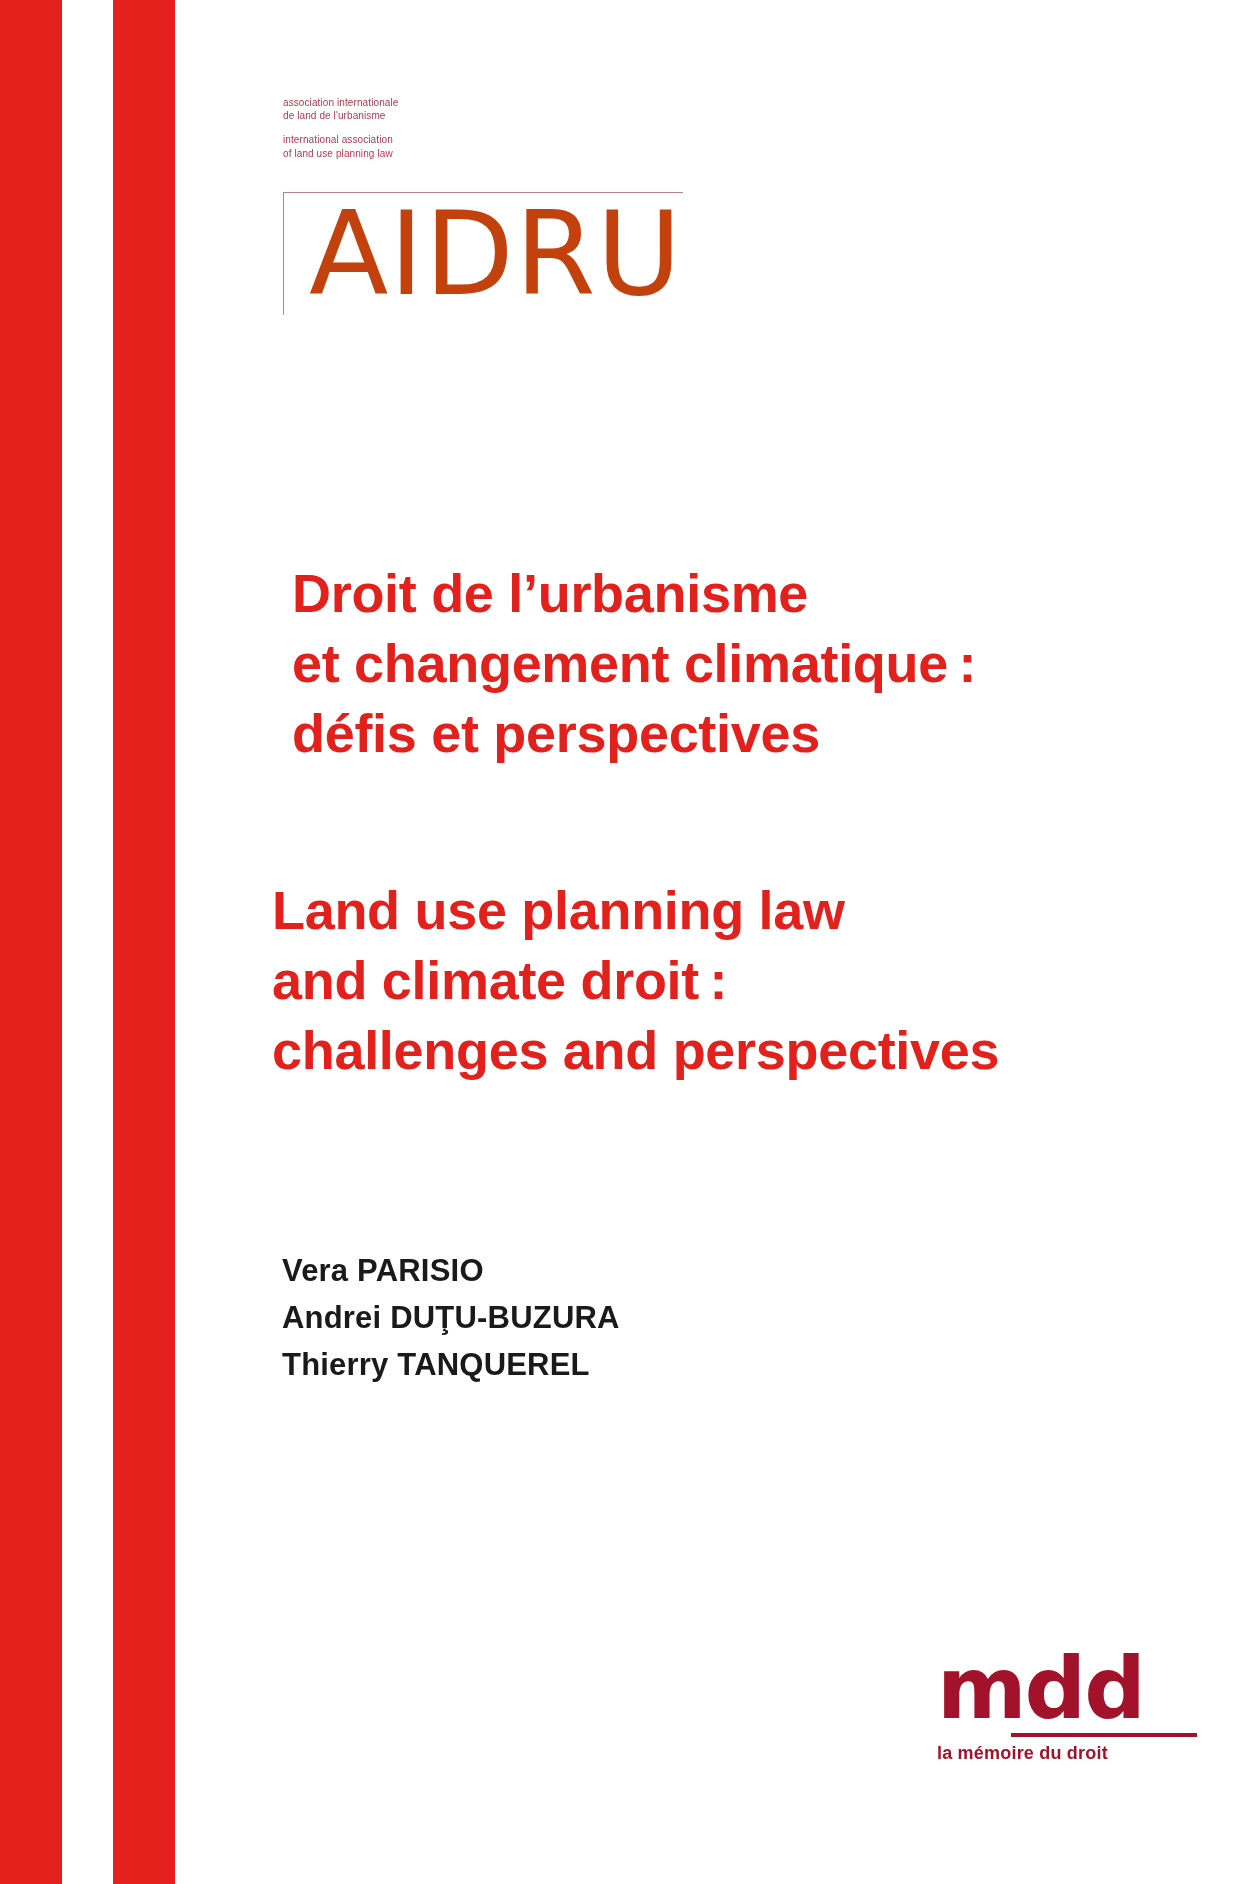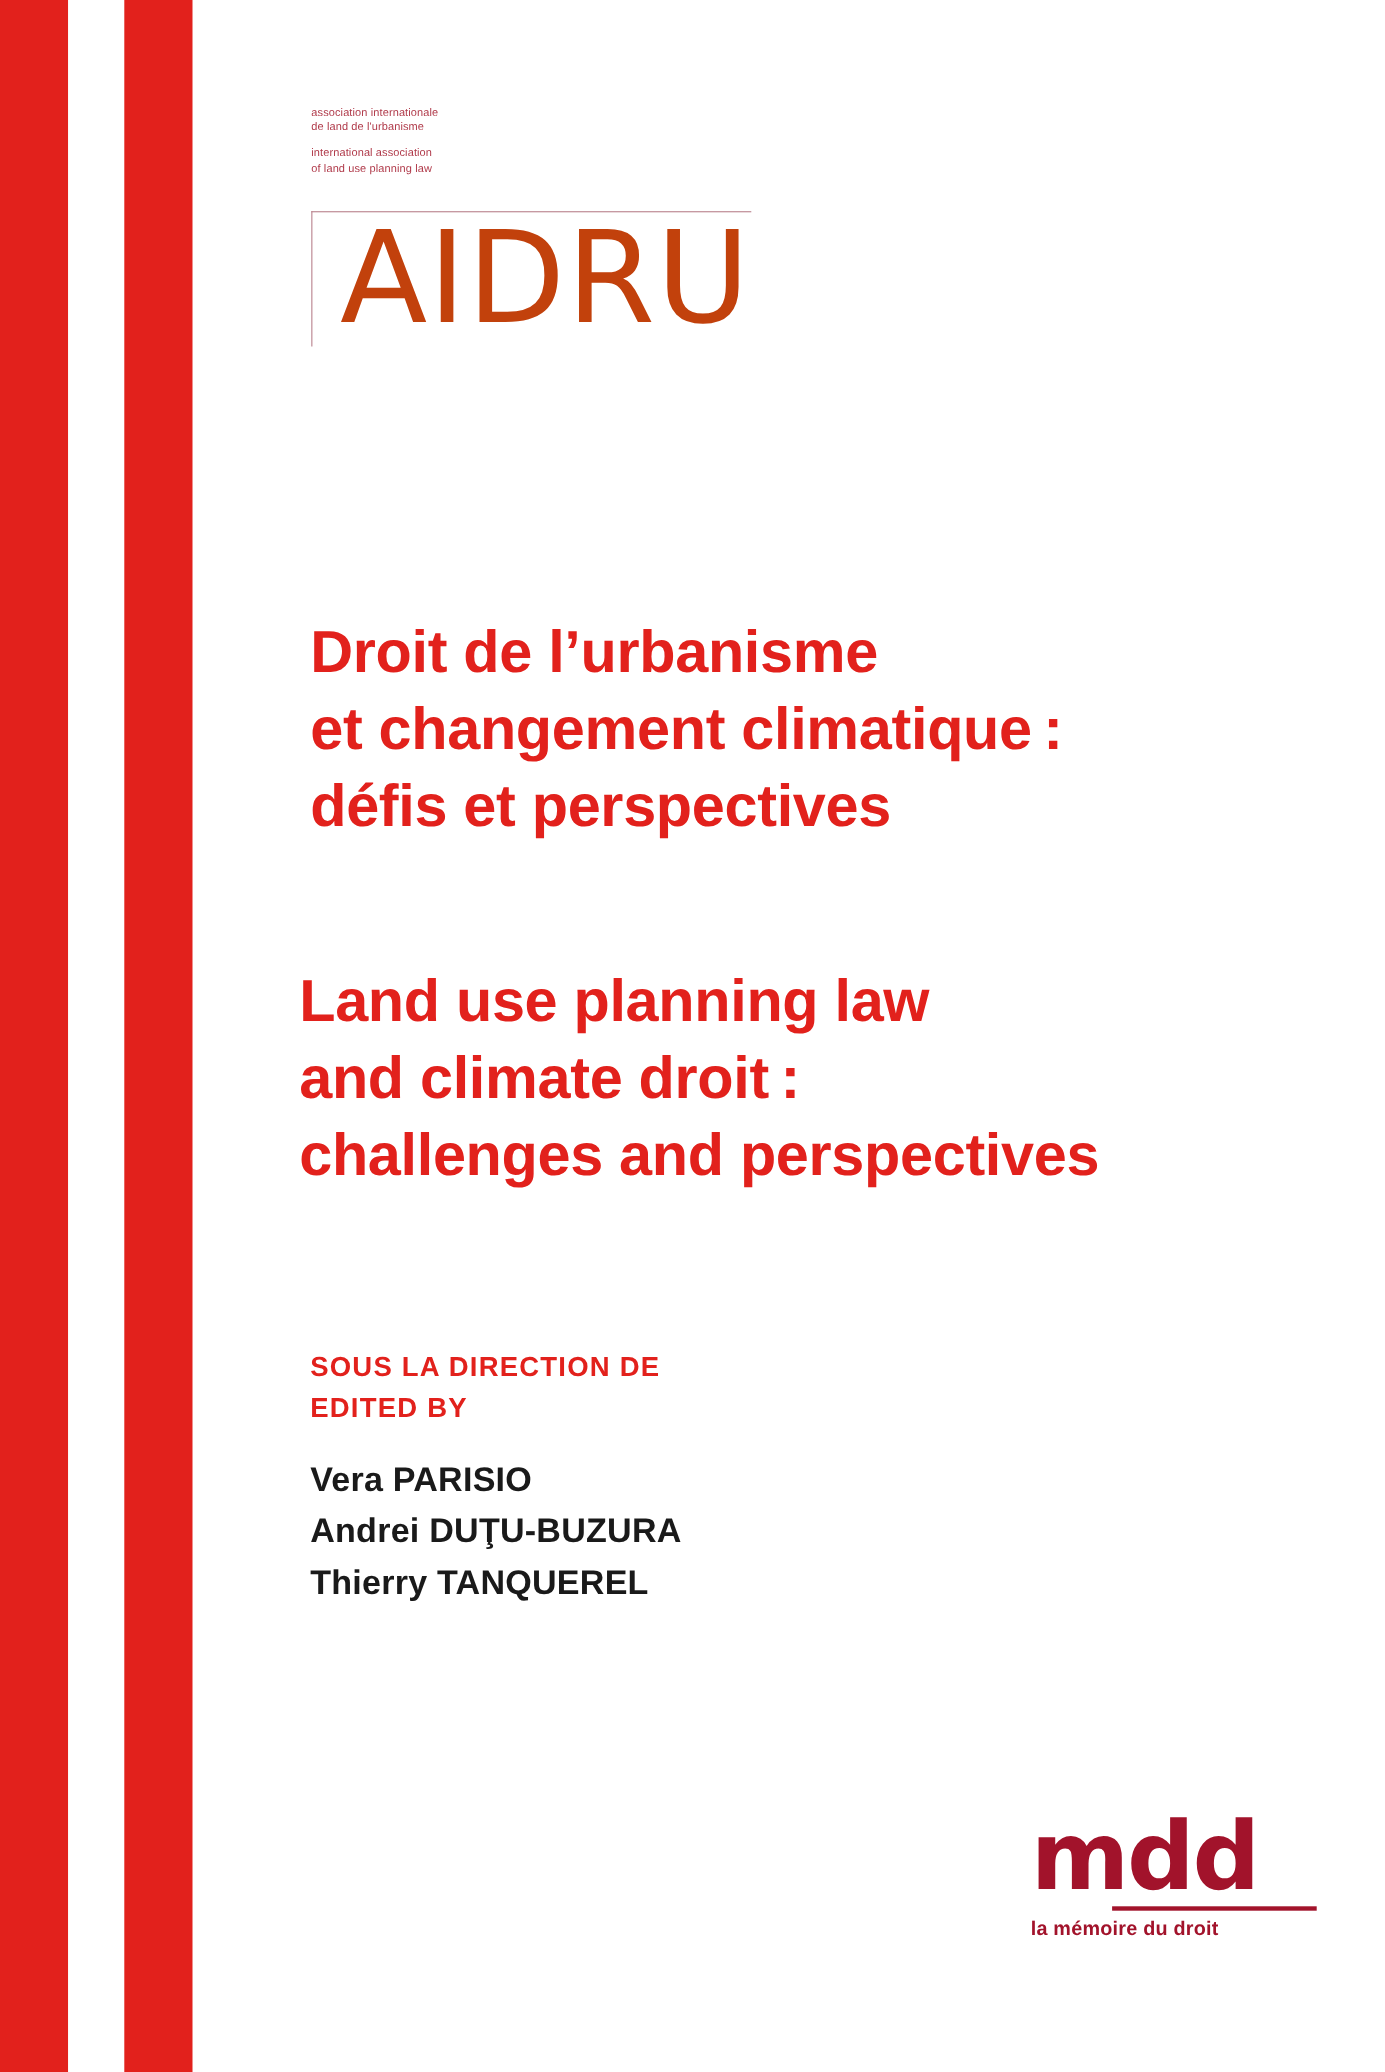--- a/index.html
+++ b/index.html
@@ -87,21 +87,21 @@
     line-height: 124px;
     letter-spacing: 1px;
     color: #c2410c;
     font-weight: 400;
     font-family: "DejaVu Sans", sans-serif;
   }
 
   
   .title-fr {
     position: absolute;
-    left: 282px;
+    left: 292px;
     top: 558px;
     width: 920px;
     color: #e2211c;
     font-weight: bold;
     font-size: 54px;
     line-height: 70px;
     letter-spacing: -0.3px;
   }
   .title-en {
     position: absolute;
@@ -204,24 +204,20 @@
     <span class="title-line">défis et perspectives</span>
   </div>
 
   <div class="title-en">
     <span class="title-line">Land use planning law</span>
     <span class="title-line">and climate droit :</span>
     <span class="title-line">challenges and perspectives</span>
   </div>
 
   <div class="editors">
-    <div class="editor-label">
-      <span class="editor-name">SOUS LA DIRECTION DE</span>
-      <span class="editor-name">EDITED BY</span>
-    </div>
     <div class="editor-names">
       <span class="editor-name">Vera PARISIO</span>
       <span class="editor-name">Andrei DUŢU-BUZURA</span>
       <span class="editor-name">Thierry TANQUEREL</span>
     </div>
   </div>
 
   <div class="publisher">
     <div class="pub-mark">mdd</div>
     <div class="pub-rule"></div>

